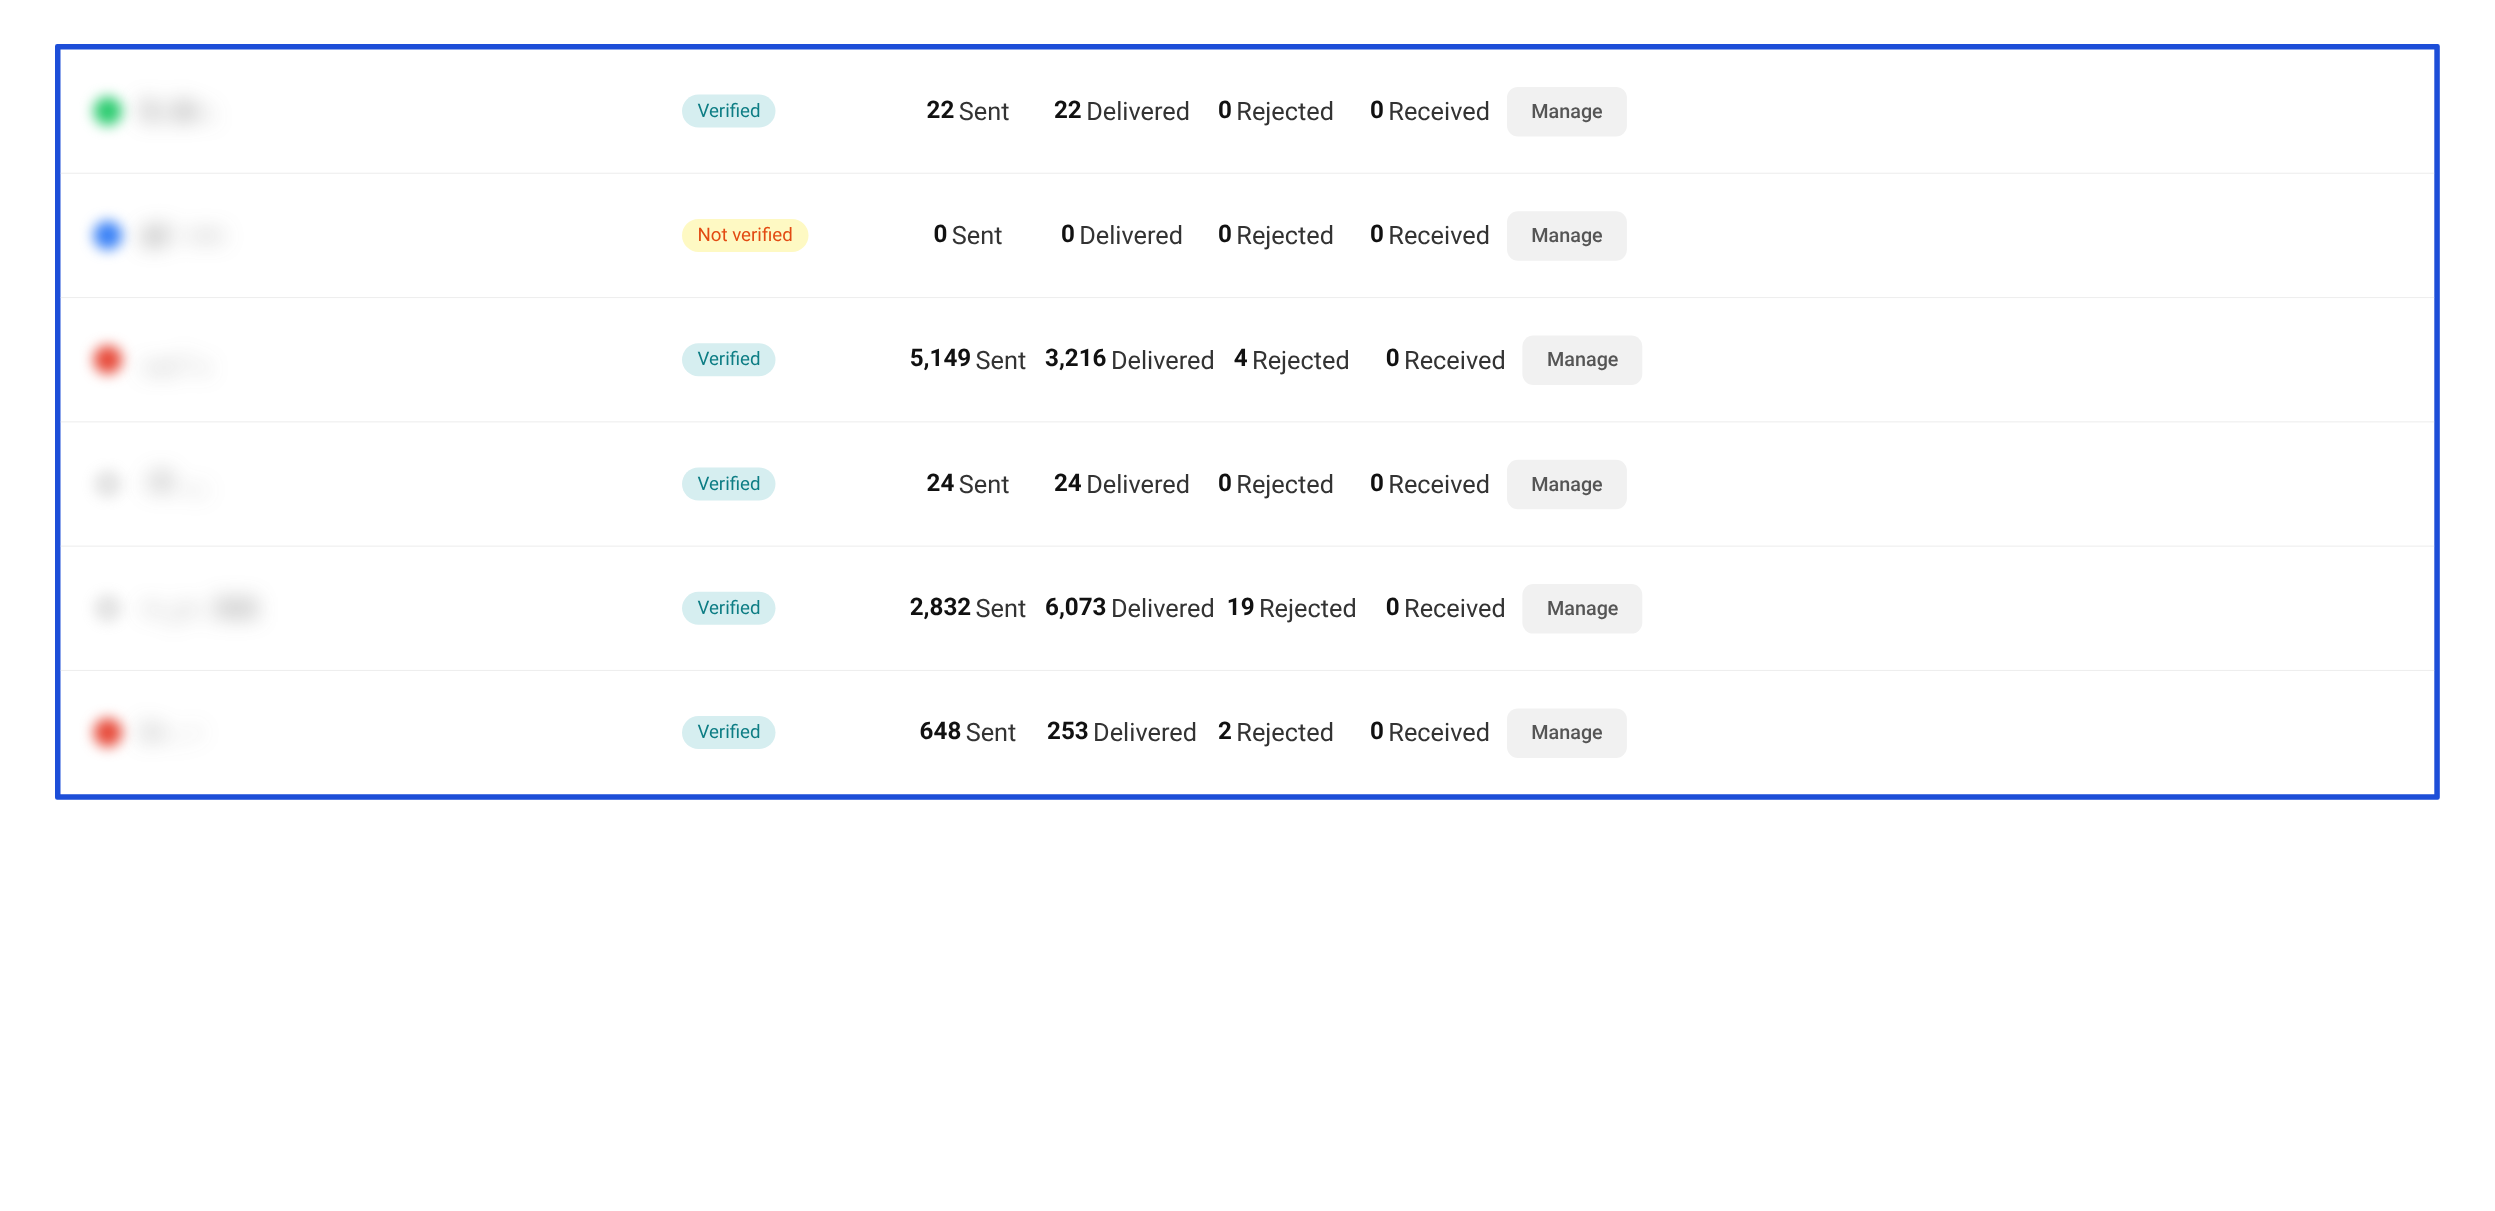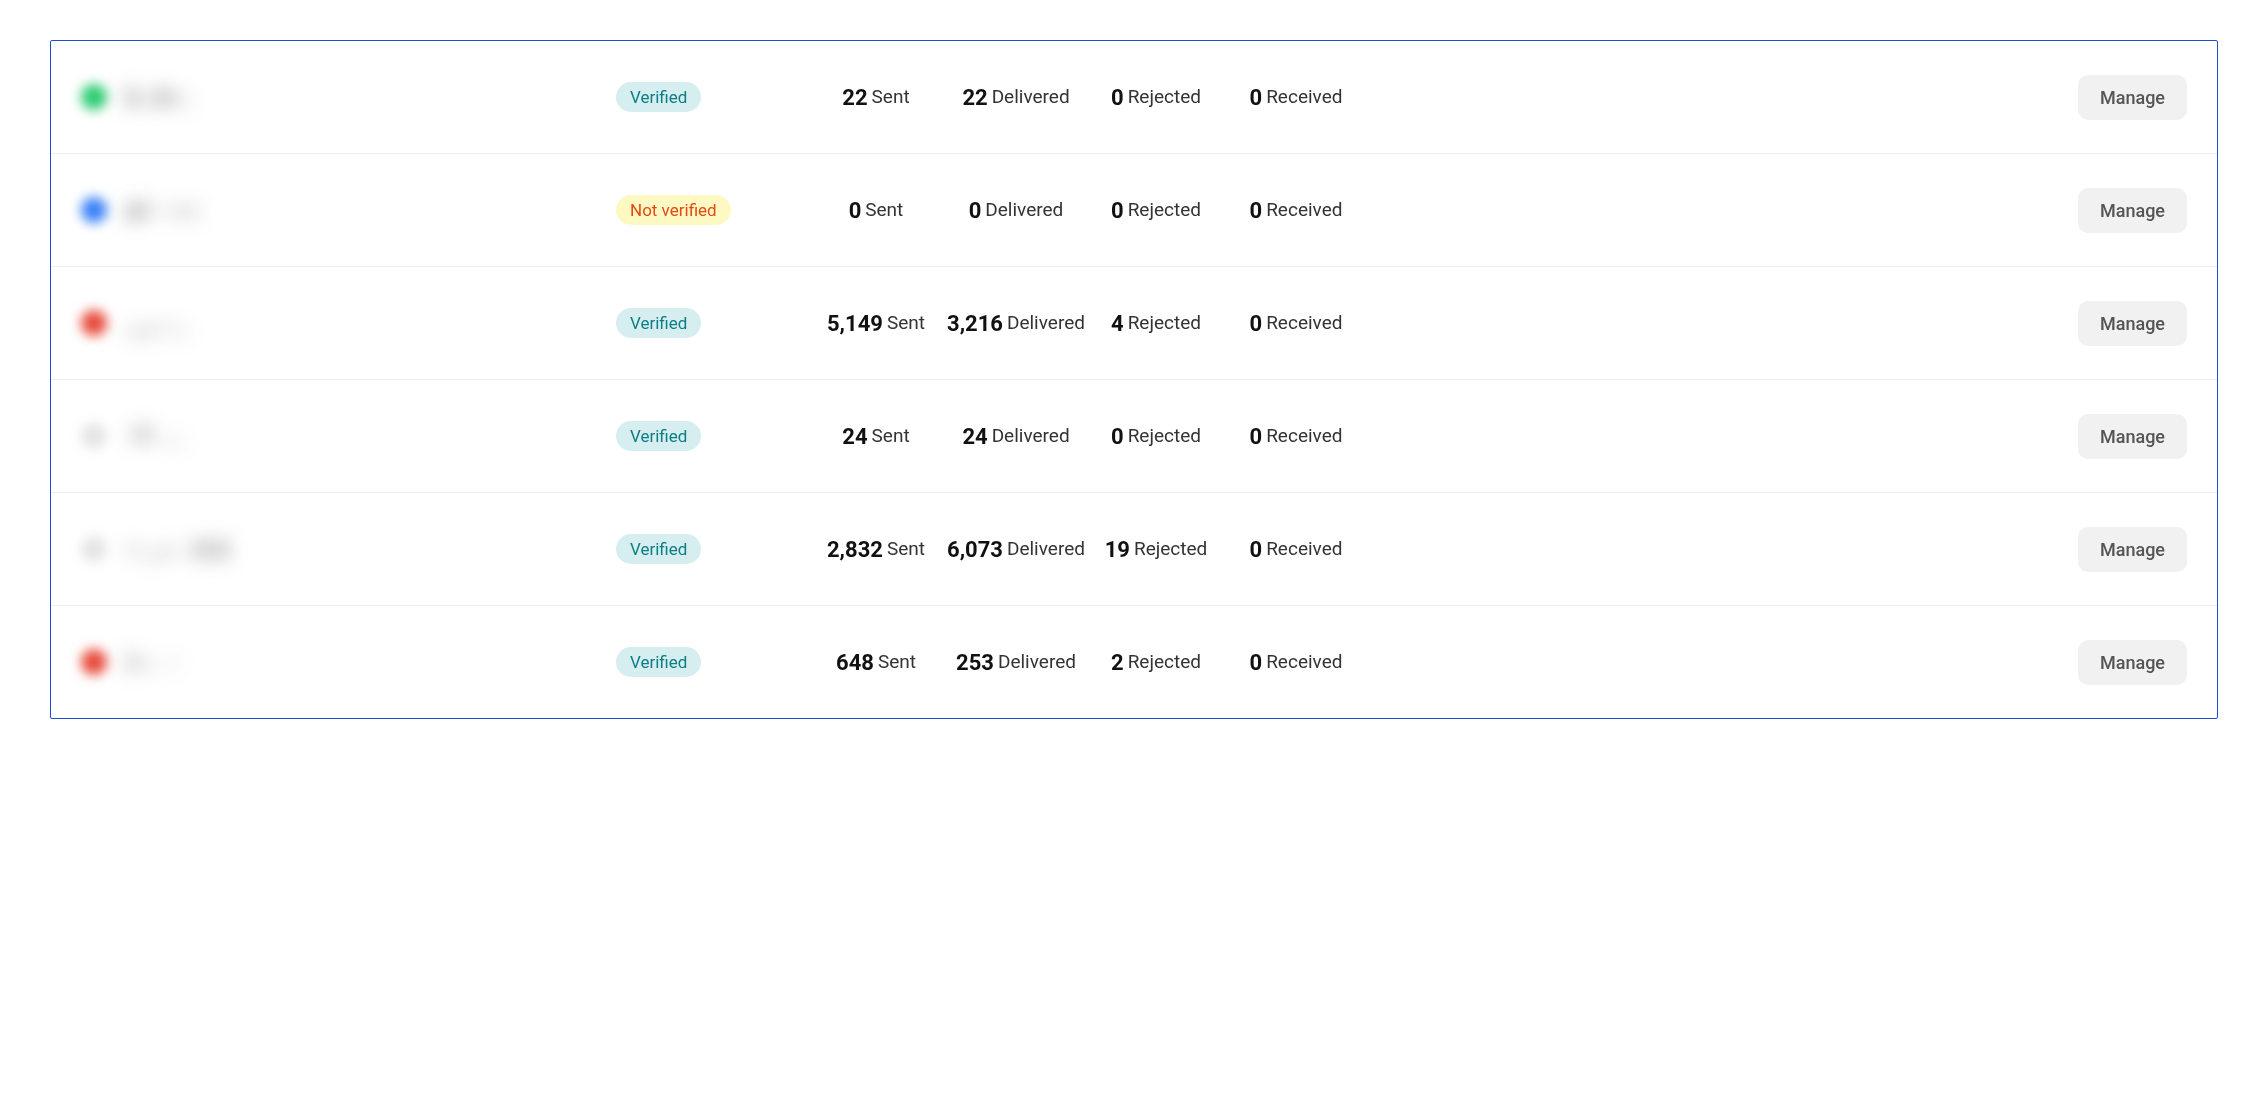--- a/index.html
+++ b/index.html
@@ -8,21 +8,21 @@
       box-sizing: border-box;
     }
 
     body {
       font-family: -apple-system, BlinkMacSystemFont, "Segoe UI", Roboto, Helvetica, Arial, sans-serif;
       background: #ffffff;
       padding: 40px 50px;
     }
 
     .panel {
-      border: 1px solid #1d4ed8;
+      border: 5px solid #1d4ed8;
       border-radius: 2px;
       background: #ffffff;
       overflow: hidden;
     }
 
     .row {
       display: flex;
       align-items: center;
       border-bottom: 1px solid #eeeeee;
       padding: 0;
@@ -94,29 +94,29 @@
       gap: 4px;
     }
 
     .metric-value {
       font-size: 22px;
       font-weight: 700;
       color: #111;
     }
 
     .metric-label {
-      font-size: 19px;
+      font-size: 23px;
       font-weight: 400;
       color: #333;
     }
 
     .action-cell {
       flex: 1;
       display: flex;
-      justify-content: flex-end;
+      justify-content: flex-start;
       padding-right: 30px;
     }
 
     .manage-button {
       background: #f1f1f1;
       color: #555555;
       border: none;
       border-radius: 10px;
       padding: 12px 22px;
       font-size: 18px;

